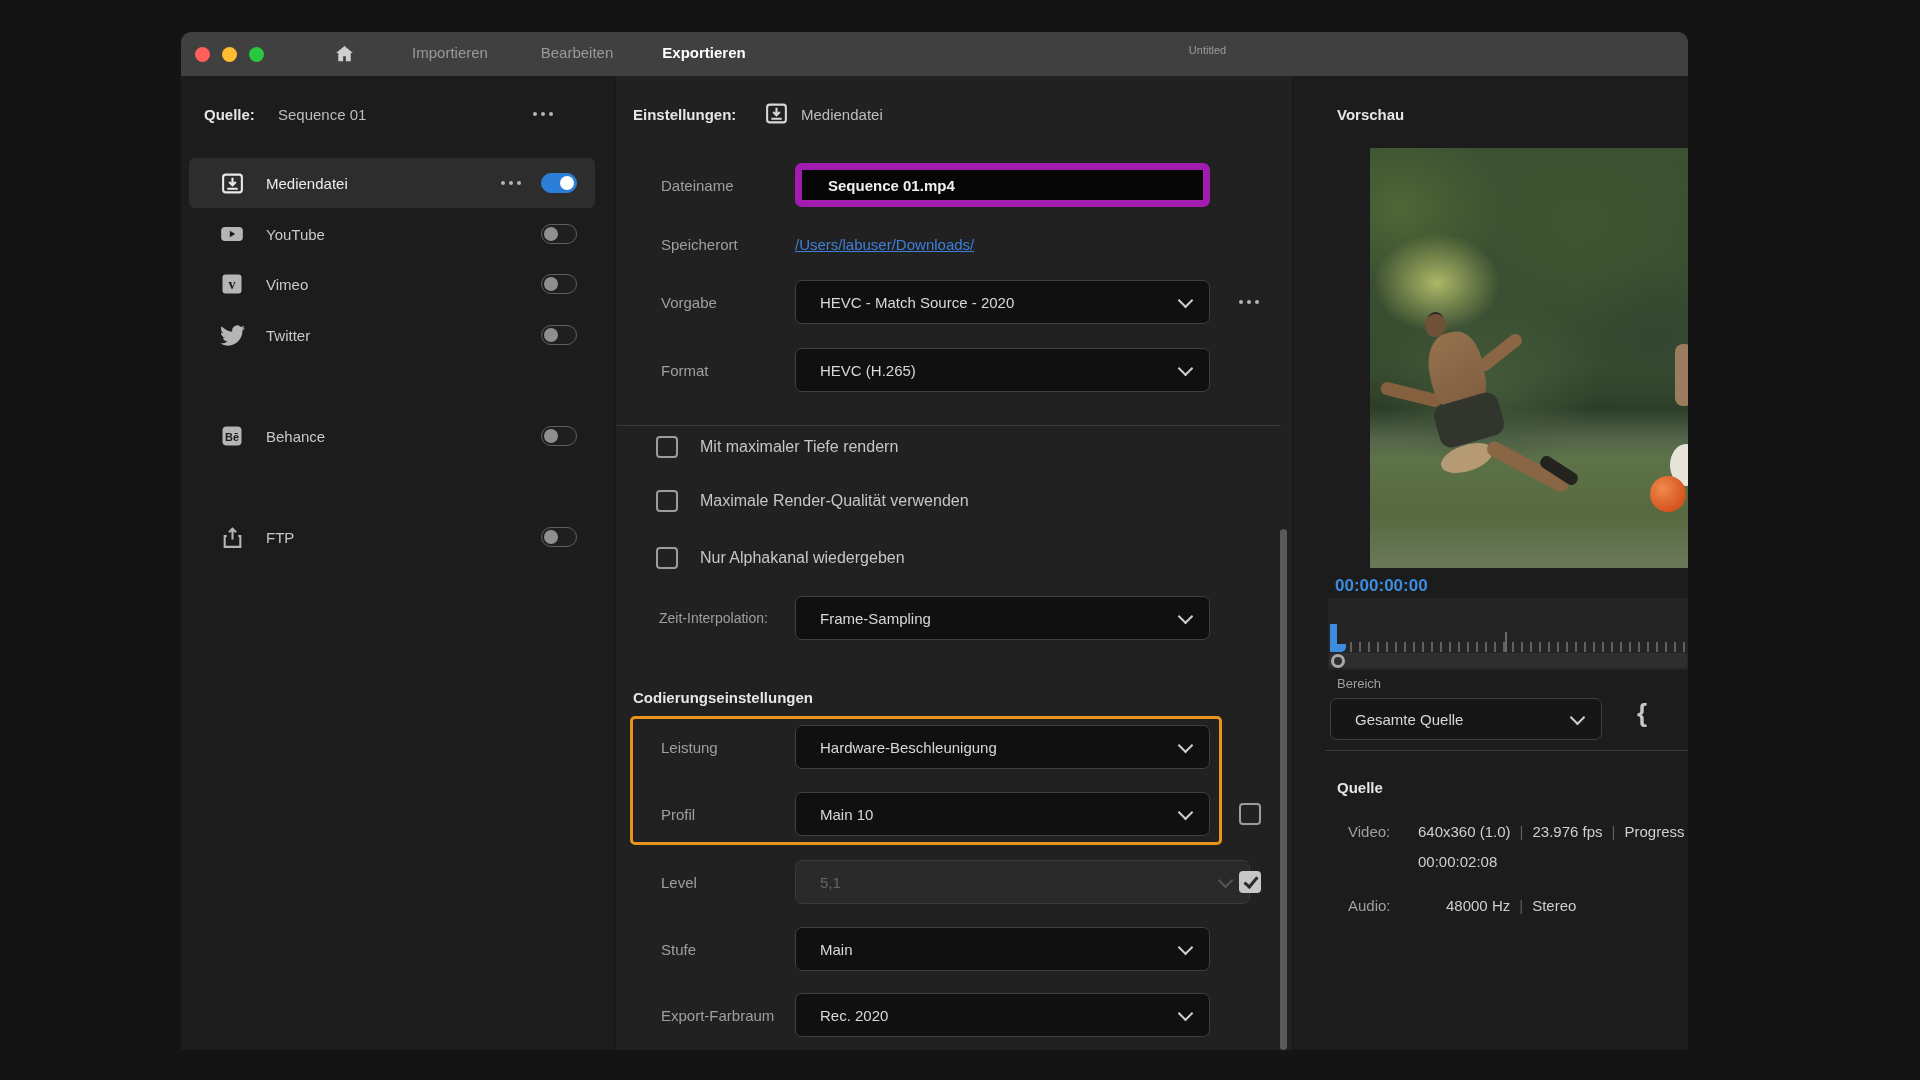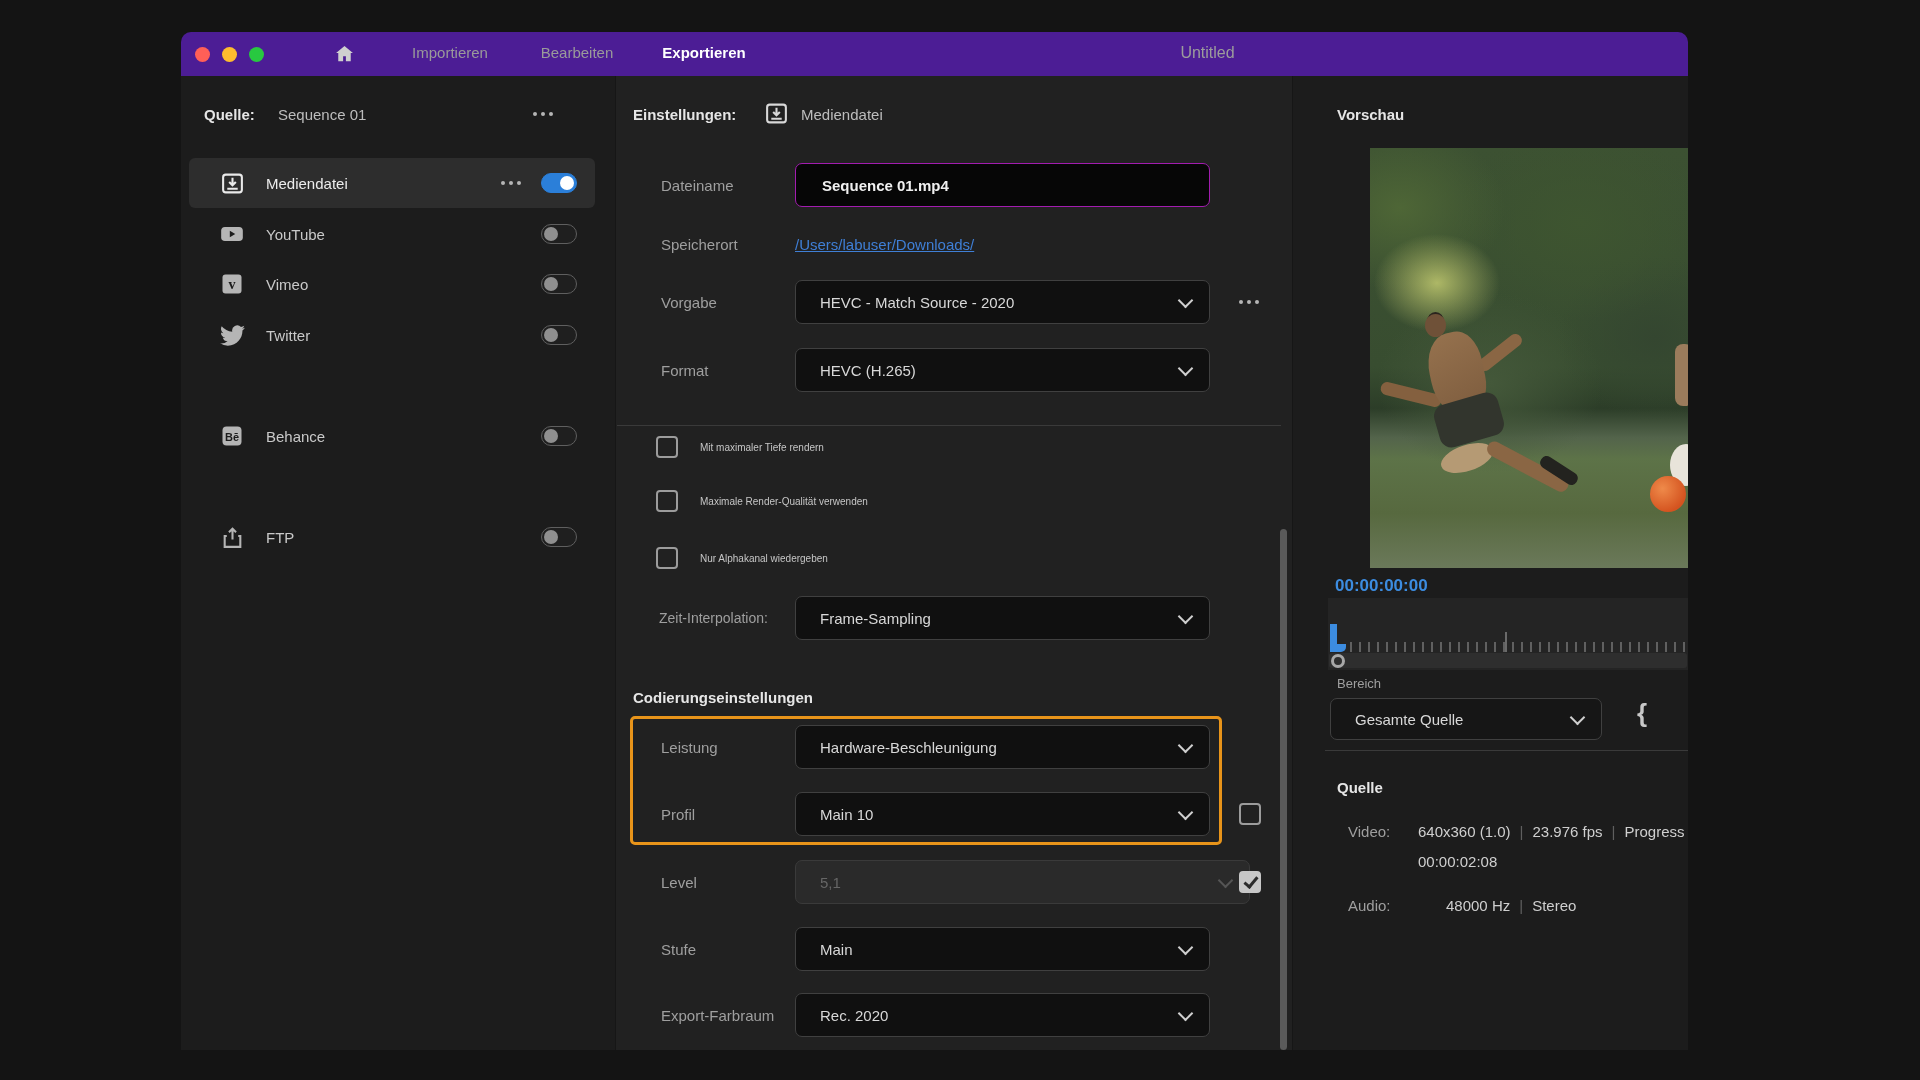--- a/index.html
+++ b/index.html
@@ -1,43 +1,43 @@
 <!DOCTYPE html>
 <html><head>
 <meta charset="utf-8">
 <style>
   html,body{margin:0;padding:0;background:#141414;width:1920px;height:1080px;
     font-family:"Liberation Sans",sans-serif;-webkit-font-smoothing:antialiased;}
   .window{position:absolute;left:181px;top:32px;width:1507px;height:1018px;
     background:#1c1c1c;border-radius:10px 10px 0 0;overflow:hidden;}
   .abs{position:absolute;}
   .panel{position:absolute;top:44px;height:974px;}
-  .titlebar{position:absolute;left:0;top:0;width:1507px;height:44px;background:#4c1d95;border-bottom:1px solid #121212;}
+  .titlebar{position:absolute;left:0;top:0;width:1507px;height:44px;background:#404040;border-bottom:1px solid #121212;}
   .light{position:absolute;top:15px;width:15px;height:15px;border-radius:50%;}
   .tab{position:absolute;top:12px;transform:translateX(-50%);font-size:15px;color:#9a9a9a;white-space:nowrap;cursor:default;}
   .tab.active{color:#ffffff;font-weight:700;}
-  .doc-title{position:absolute;top:12px;transform:translateX(-50%);font-size:16px;color:#9c9c9c;padding-left:33px;}
+  .doc-title{position:absolute;top:12px;transform:translateX(-50%);font-size:11px;color:#9c9c9c;padding-left:33px;}
   .lbl{font-size:15px;color:#9f9f9f;white-space:nowrap;}
   .heading{font-size:15px;font-weight:700;color:#e6e6e6;white-space:nowrap;}
   .value-dim{color:#bdbdbd;font-size:15px;}
   .row-label{position:absolute;transform:translateY(-50%);}
   .dropdown{position:absolute;height:44px;background:#101010;border:1px solid #404040;border-radius:7px;
     display:flex;align-items:center;box-sizing:border-box;padding-left:24px;font-size:15px;color:#d8d8d8;}
   .dropdown.disabled{background:#2a2a2a;border-color:#3a3a3a;color:#666666;}
   .chev{position:absolute;right:18px;top:50%;margin-top:-7px;width:9px;height:9px;
     border-right:2px solid #cfcfcf;border-bottom:2px solid #cfcfcf;transform:rotate(45deg);}
   .dropdown.disabled .chev{border-color:#555;}
-  .textinput{position:absolute;height:44px;background:#060606;border:1px solid #a21caf;border-radius:7px;
+  .textinput{position:absolute;height:44px;background:#060606;border:7px solid #a21caf;border-radius:7px;
     display:flex;align-items:center;box-sizing:border-box;padding-left:26px;font-size:15px;font-weight:700;color:#f0f0f0;}
   .link{font-size:15px;color:#3f7fd6;text-decoration:underline;white-space:nowrap;}
   .cb{position:absolute;width:22px;height:22px;border:2px solid #9c9c9c;border-radius:4px;box-sizing:border-box;background:transparent;}
   .cb.checked{background:#c7c7c7;border-color:#c7c7c7;}
   .cb.checked::after{content:'';position:absolute;left:6px;top:1px;width:5px;height:11px;
     border-right:3px solid #2b2b2b;border-bottom:3px solid #2b2b2b;transform:rotate(40deg);}
-  .cb-label{font-size:10px;color:#c6c6c6;white-space:nowrap;}
+  .cb-label{font-size:16px;color:#c6c6c6;white-space:nowrap;}
   .dots{position:absolute;width:4px;height:4px;border-radius:50%;background:#b5b5b5;box-shadow:8px 0 0 #b5b5b5,16px 0 0 #b5b5b5;}
   .toggle{position:absolute;width:36px;height:20px;border-radius:10px;background:#1f1f1f;border:1px solid #5f5f5f;box-sizing:border-box;}
   .toggle .knob{position:absolute;left:2px;top:2px;width:14px;height:14px;border-radius:50%;background:#8f8f8f;}
   .toggle.on{background:#2b7fd9;border-color:#2b7fd9;}
   .toggle.on .knob{left:auto;right:2px;background:#ffffff;}
   .dest-row{position:absolute;left:8px;width:406px;height:50px;border-radius:6px;}
   .dest-row.selected{background:#2d2d2d;}
   .dest-icon{position:absolute;left:30px;top:50%;transform:translateY(-50%);width:26px;height:26px;
     display:flex;align-items:center;justify-content:center;color:#b5b5b5;}
   .dest-label{position:absolute;left:77px;top:50%;transform:translateY(-50%);font-size:15px;color:#c9c9c9;white-space:nowrap;}

